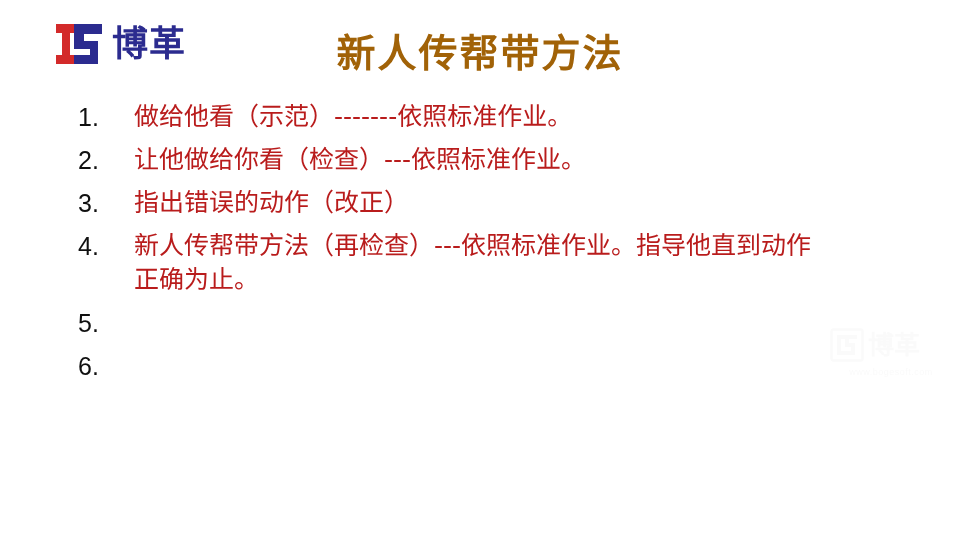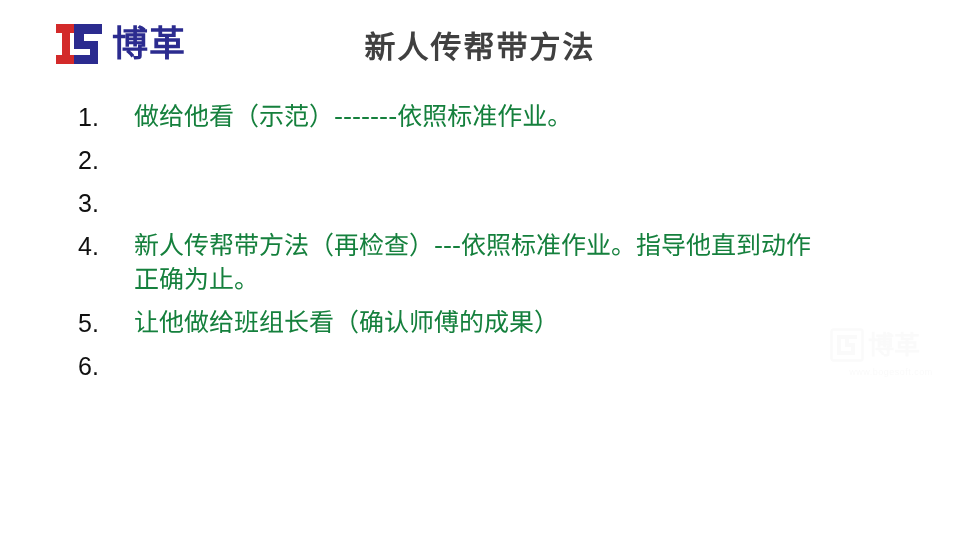--- a/index.html
+++ b/index.html
@@ -59,24 +59,24 @@
     white-space: nowrap;
   }
 
   .slide-title {
     position: absolute;
     left: 0;
     top: 22px;
     width: 960px;
     text-align: center;
     font-family: "DejaVu Sans", "Liberation Sans", sans-serif;
-    font-size: 31px;
+    font-size: 39px;
     font-weight: bold;
     letter-spacing: 2px;
-    color: #404040;
+    color: #a16207;
     white-space: nowrap;
   }
 
   
   .content {
     position: absolute;
     left: 0;
     top: 100px;
     width: 960px;
   }
@@ -107,21 +107,21 @@
     line-height: 34px;
     color: #101010;
     text-align: left;
   }
 
   .item-text {
     flex: 1 1 auto;
     max-width: 700px;
     white-space: pre-wrap;
     word-break: break-all;
-    color: #15803d;
+    color: #b91c1c;
   }
 
   
   .watermark {
     position: absolute;
     right: 8px;
     bottom: 12px;
     width: 122px;
     height: 60px;
     opacity: 1;
@@ -183,31 +183,32 @@
   </div>
 
   <div class="content">
     <ol class="list" id="numbered-list">
       <li class="list-item">
         <span class="item-number">1.</span>
         <span class="item-text">做给他看（示范）-------依照标准作业。</span>
       </li>
       <li class="list-item">
         <span class="item-number">2.</span>
+        <span class="item-text">让他做给你看（检查）---依照标准作业。</span>
       </li>
       <li class="list-item">
         <span class="item-number">3.</span>
+        <span class="item-text">指出错误的动作（改正）</span>
       </li>
       <li class="list-item">
         <span class="item-number">4.</span>
         <span class="item-text">新人传帮带方法（再检查）---依照标准作业。指导他直到动作正确为止。</span>
       </li>
       <li class="list-item">
         <span class="item-number">5.</span>
-        <span class="item-text">让他做给班组长看（确认师傅的成果）</span>
       </li>
       <li class="list-item">
         <span class="item-number">6.</span>
       </li>
     </ol>
   </div>
 
   <div class="watermark">
     <div class="wm-row">
       <span>

